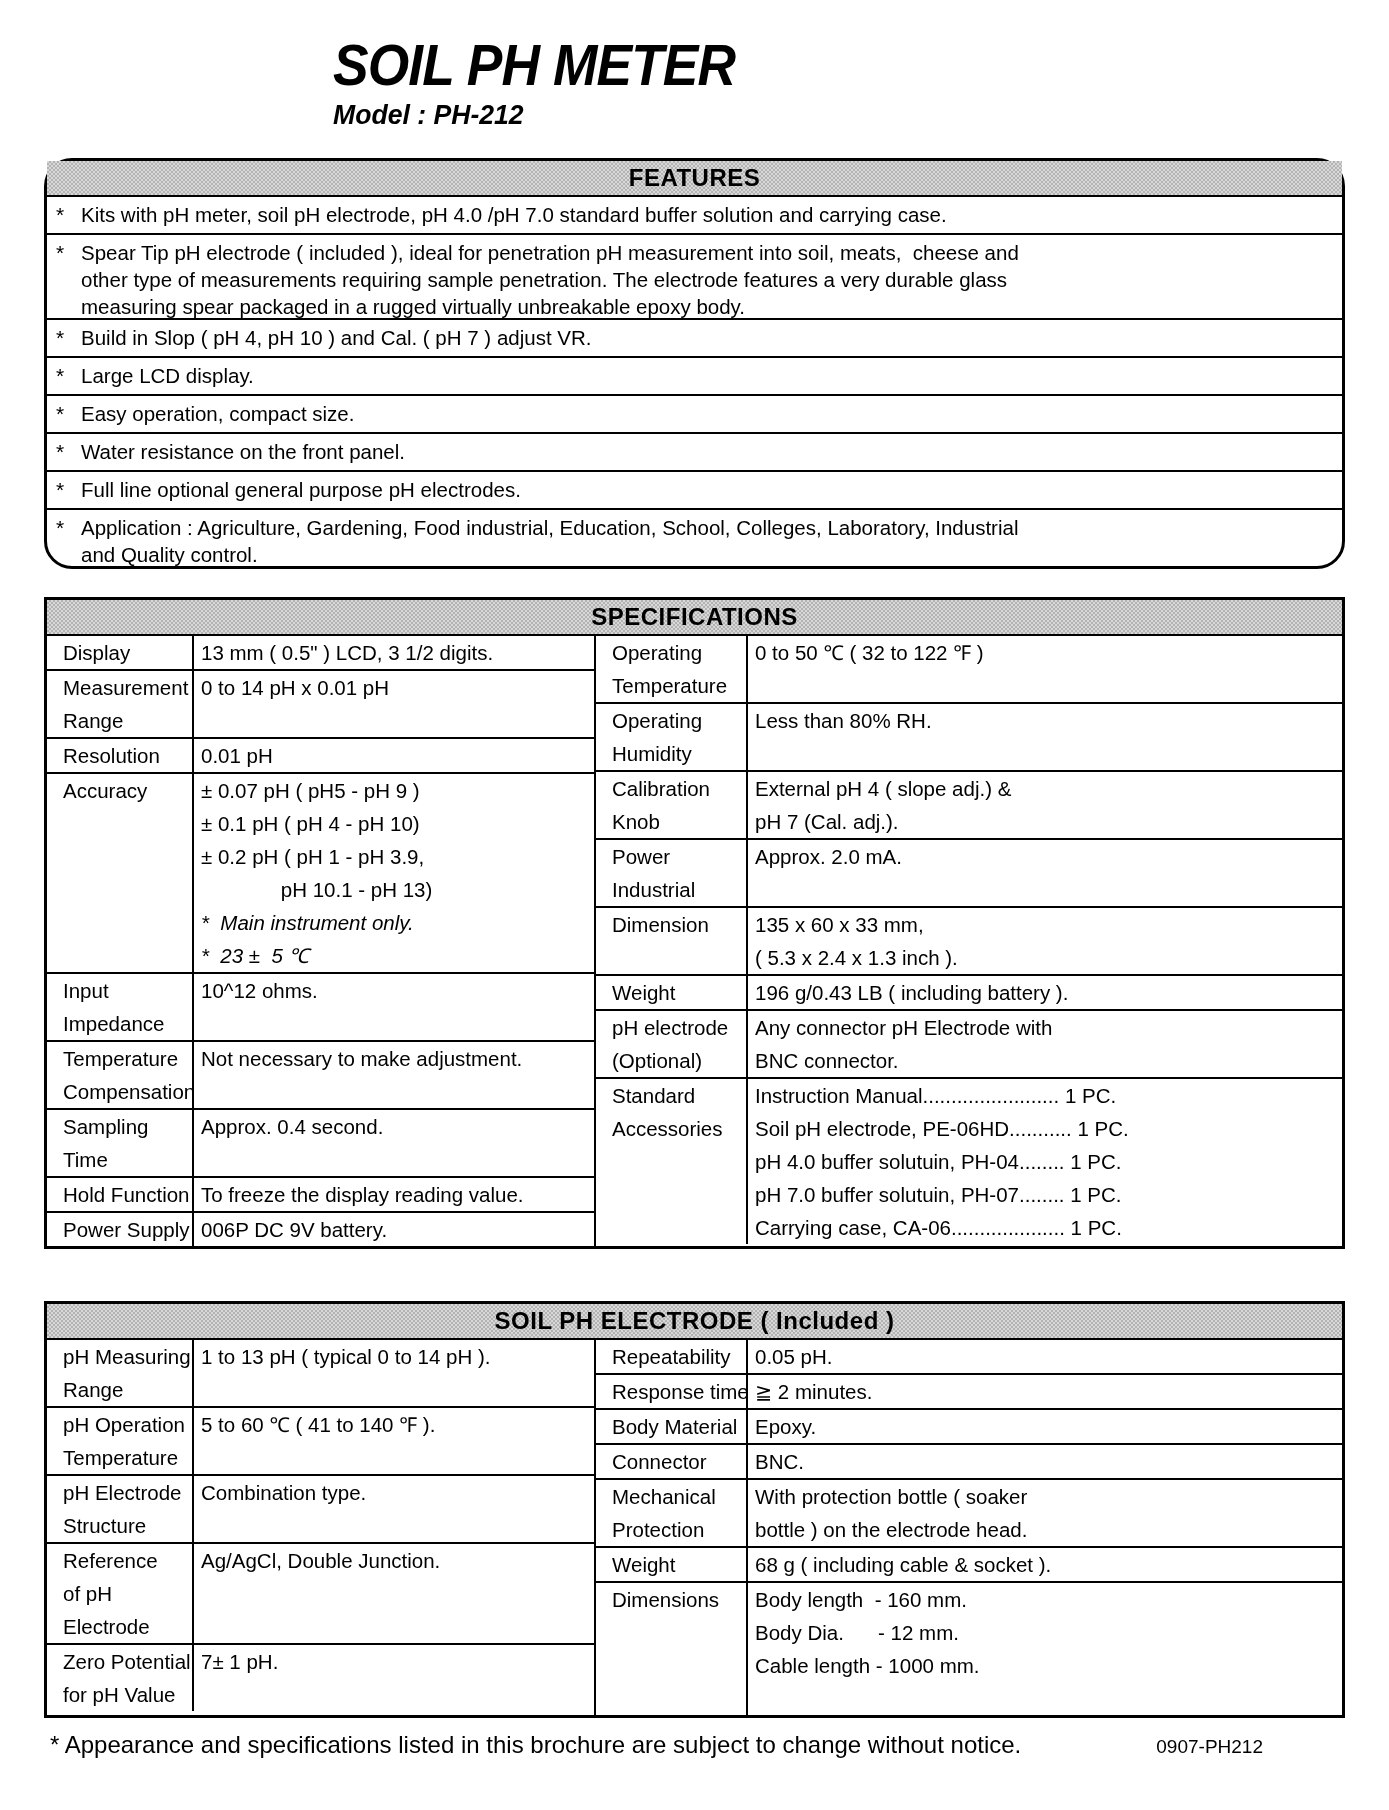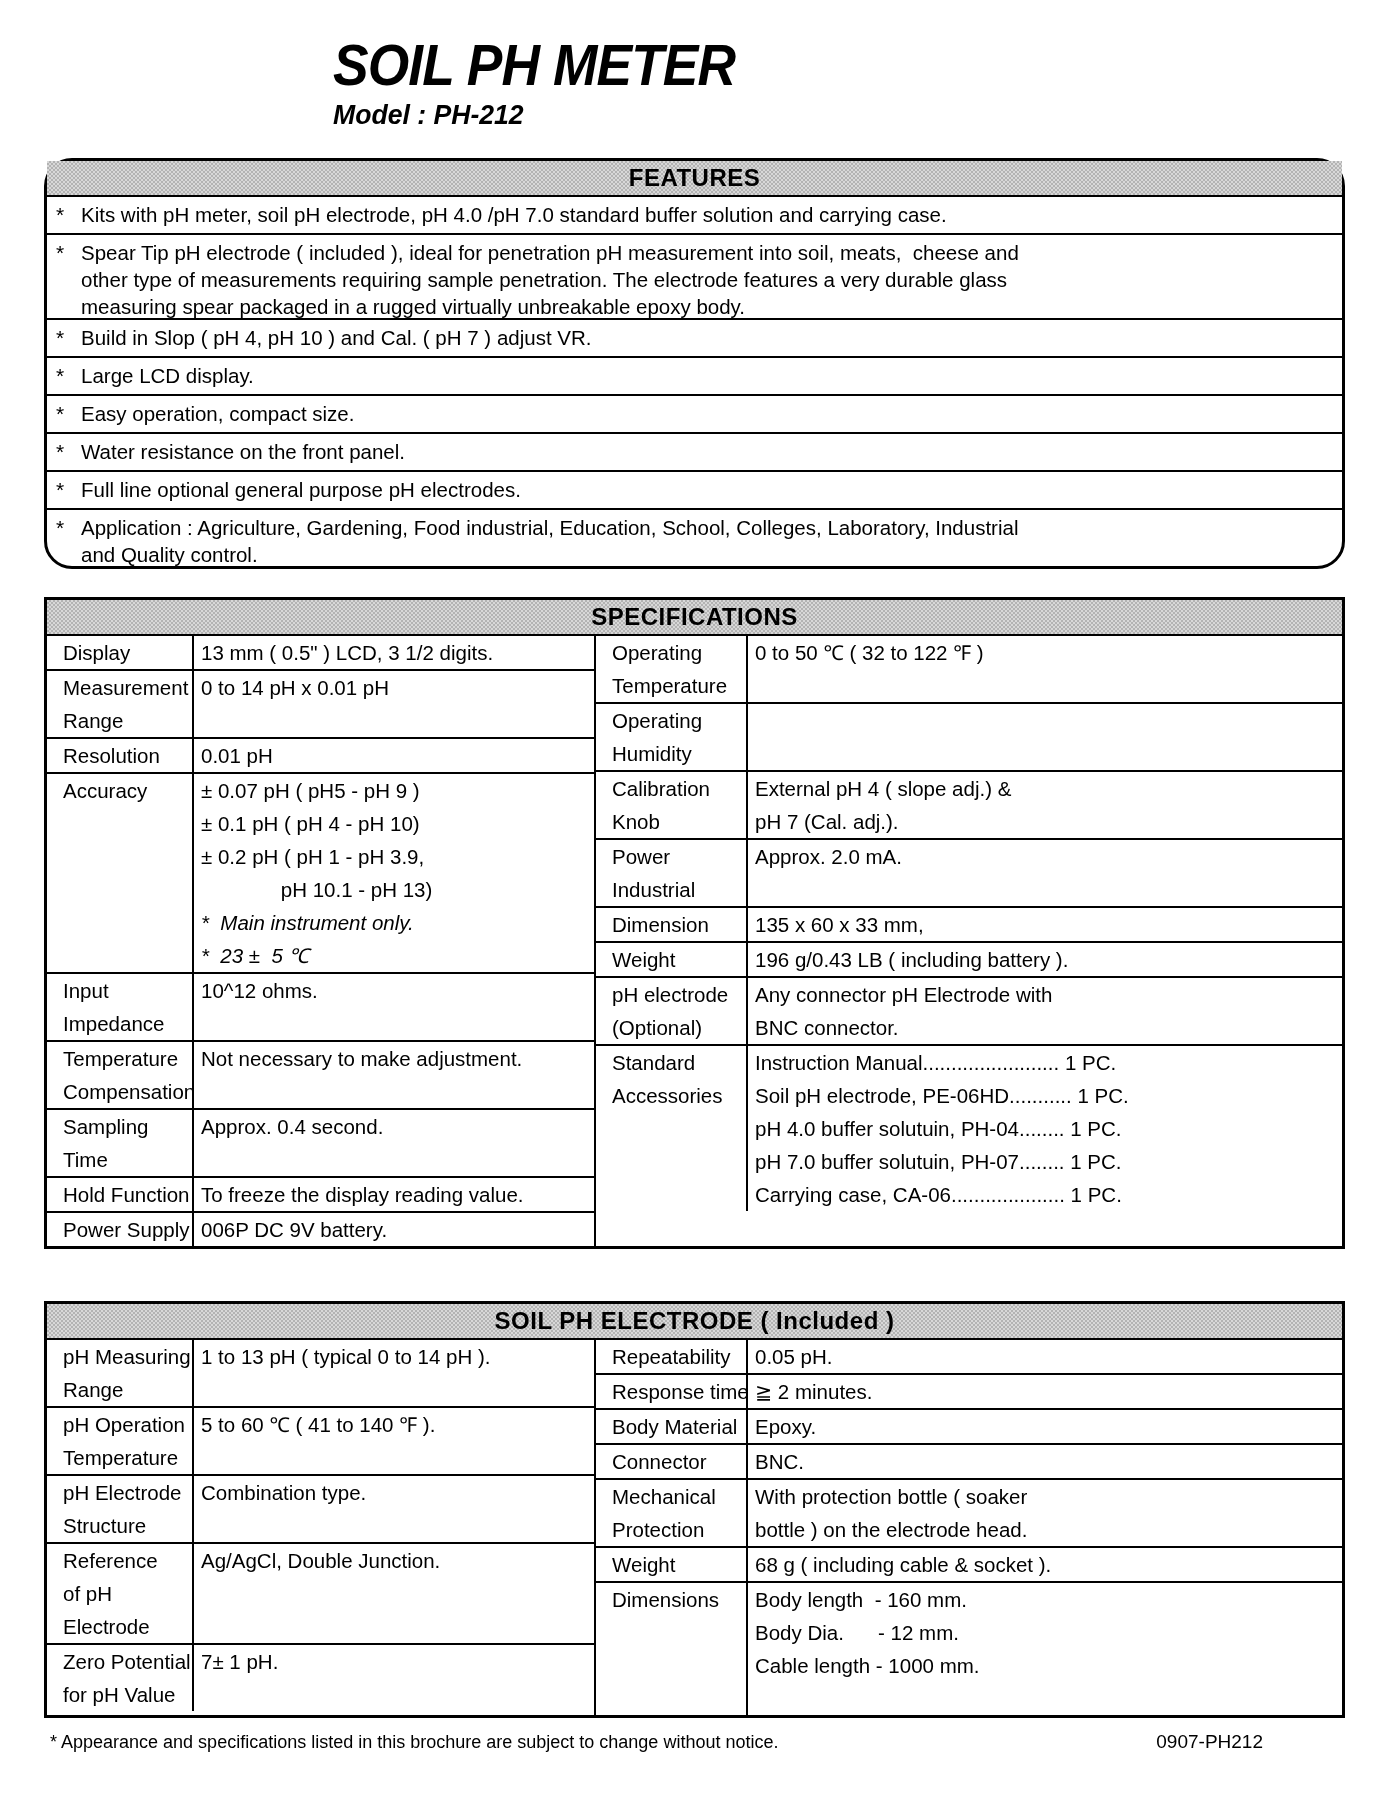--- a/index.html
+++ b/index.html
@@ -39,21 +39,21 @@
   .half.right{flex:1;}
   .trow{display:flex;border-bottom:2px solid #000;}
   .trow:last-child{border-bottom:none;justify-content:center;}
   .tlabel{width:147px;flex:none;border-right:2px solid #000;padding-left:16px;box-sizing:border-box;}
   .half.right .tlabel{width:152px;}
   .tvalue{flex:1;padding-left:7px;overflow:hidden;}
   .tline{height:33px;line-height:33px;font-size:20.5px;white-space:pre;}
   .tline.it{font-style:italic;}
 
   .footer{margin:13px 44px 0 44px;width:1301px;display:flex;justify-content:space-between;align-items:baseline;}
-  .footer-note{font-size:18px;padding-left:6px;}
+  .footer-note{font-size:24px;padding-left:6px;}
   .footer-code{font-size:19px;margin-right:82px;}
 </style>
 </head>
 <body>
 
 <div class="title-block">
   <div class="main-title">SOIL PH METER</div>
   <div class="sub-title">Model : PH-212</div>
 </div>
 
@@ -208,20 +208,23 @@
           </div>
           <div class="tvalue">
             <div class="tline">0 to 50 ℃ ( 32 to 122 ℉ )</div>
           </div>
         </div>
         <div class="trow">
           <div class="tlabel">
             <div class="tline">Operating</div>
             <div class="tline">Humidity</div>
           </div>
+          <div class="tvalue">
+            <div class="tline">Less than 80% RH.</div>
+          </div>
         </div>
         <div class="trow">
           <div class="tlabel">
             <div class="tline">Calibration</div>
             <div class="tline">Knob</div>
           </div>
           <div class="tvalue">
             <div class="tline">External pH 4 ( slope adj.) &amp;</div>
             <div class="tline">pH 7 (Cal. adj.).</div>
           </div>
@@ -234,20 +237,21 @@
           <div class="tvalue">
             <div class="tline">Approx. 2.0 mA.</div>
           </div>
         </div>
         <div class="trow">
           <div class="tlabel">
             <div class="tline">Dimension</div>
           </div>
           <div class="tvalue">
             <div class="tline">135 x 60 x 33 mm,</div>
+            <div class="tline">( 5.3 x 2.4 x 1.3 inch ).</div>
           </div>
         </div>
         <div class="trow">
           <div class="tlabel">
             <div class="tline">Weight</div>
           </div>
           <div class="tvalue">
             <div class="tline">196 g/0.43 LB ( including battery ).</div>
           </div>
         </div>

